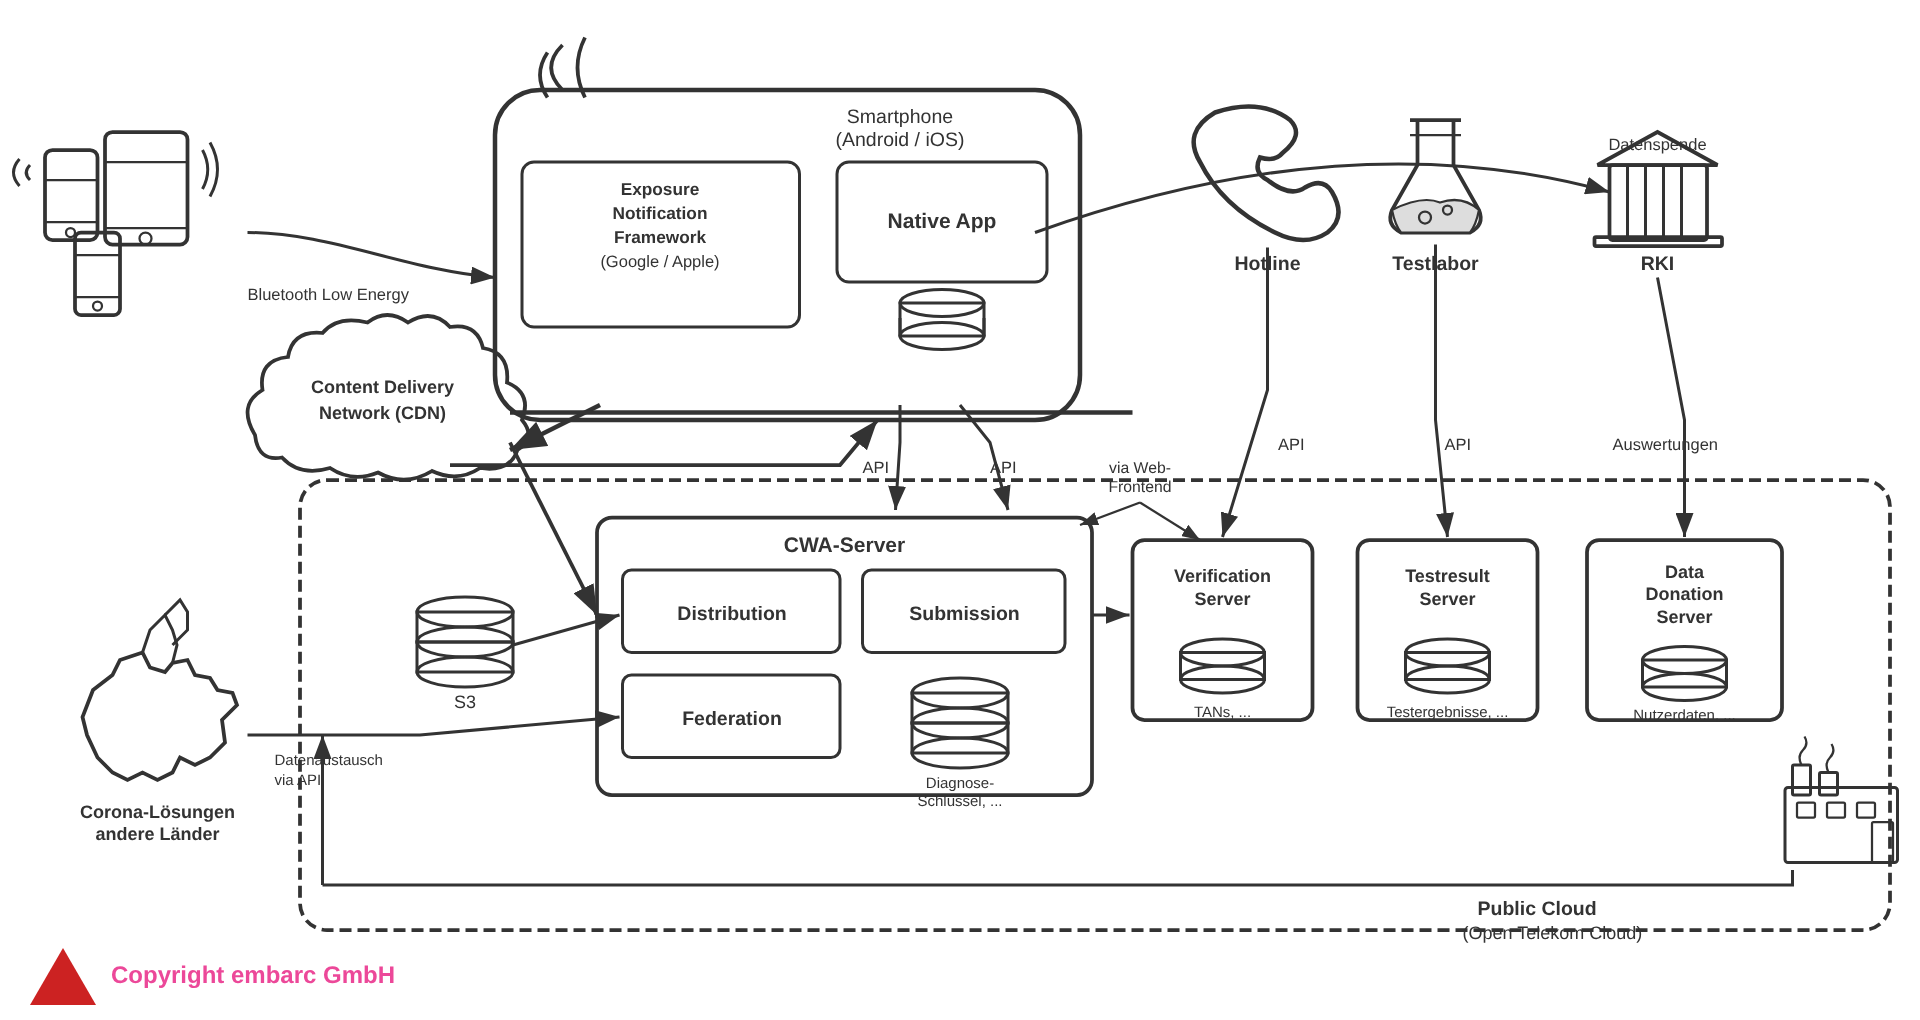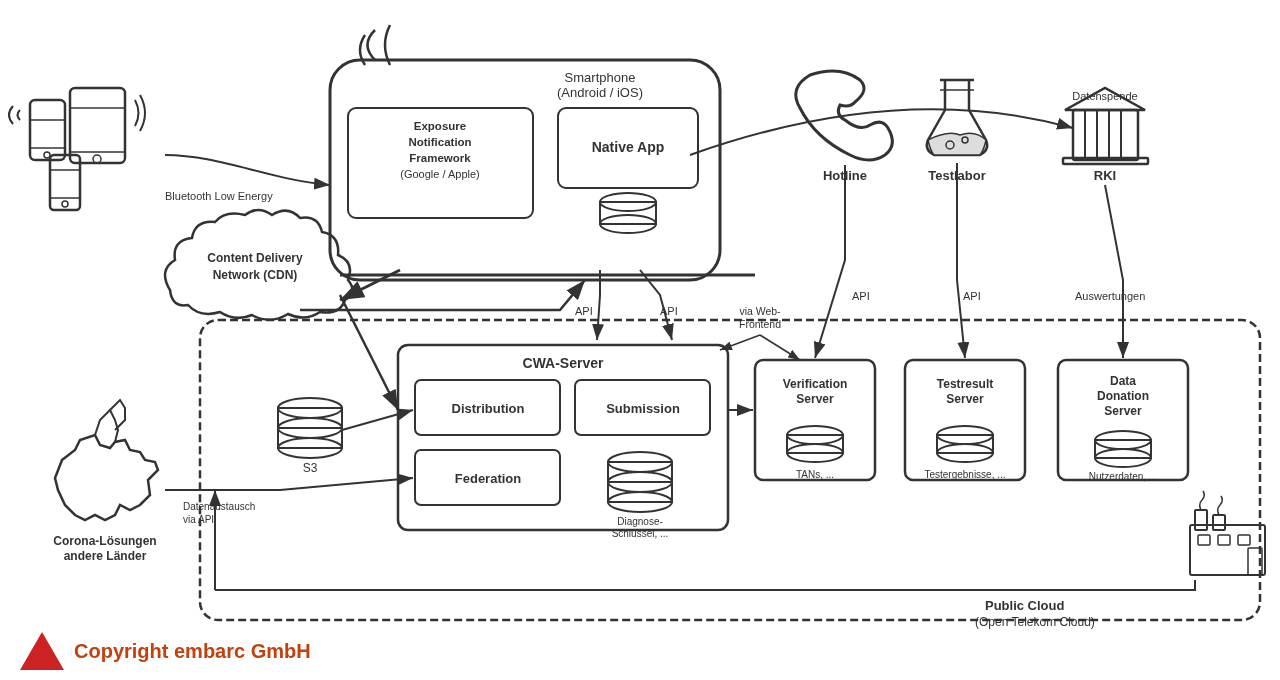--- a/index.html
+++ b/index.html
@@ -36,23 +36,23 @@
       gap: 10px;
     }
     .footer-triangle {
       width: 0;
       height: 0;
       border-left: 22px solid transparent;
       border-right: 22px solid transparent;
       border-bottom: 38px solid #cc2222;
     }
     .footer-text {
-      font-size: 20px;
+      font-size: 16px;
       font-weight: bold;
-      color: #c2410c;
+      color: #ec4899;
     }
   </style>
 </head>
 <body>
 
 <div class="diagram">
   <svg class="main-svg" viewBox="0 0 1280 680" xmlns="http://www.w3.org/2000/svg">
 
     <rect width="1280" height="680" fill="white"></rect>
 

